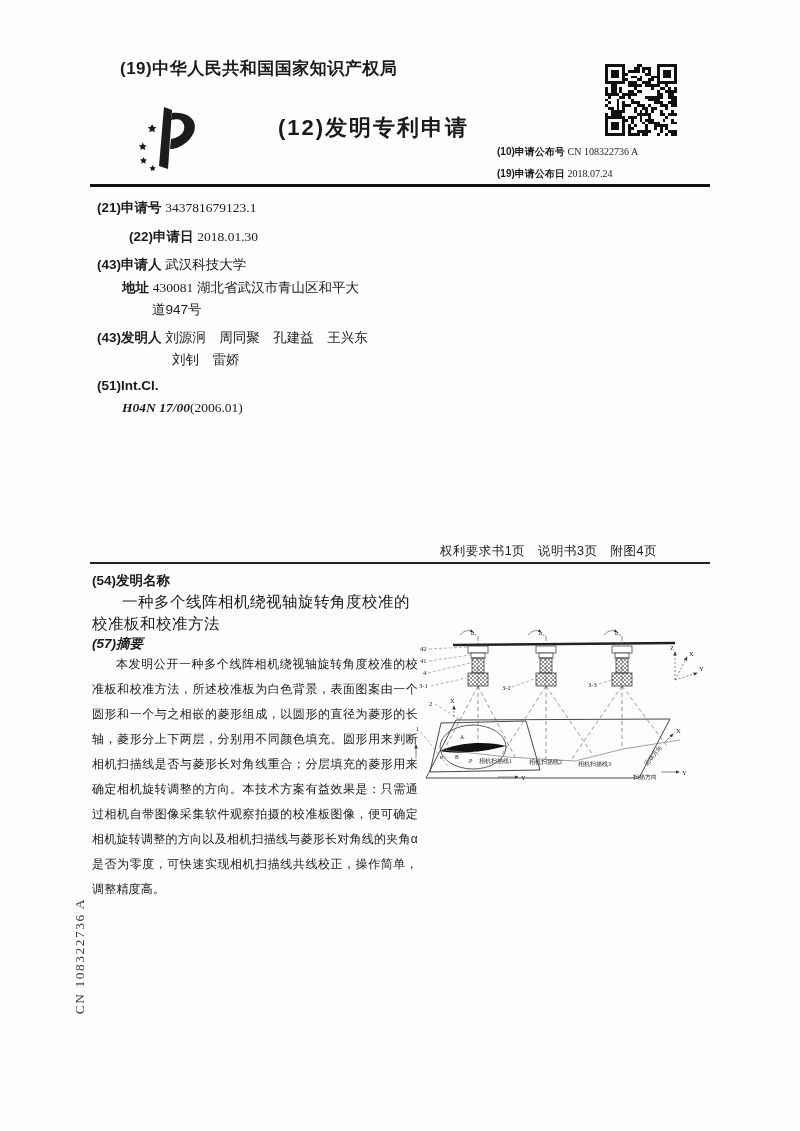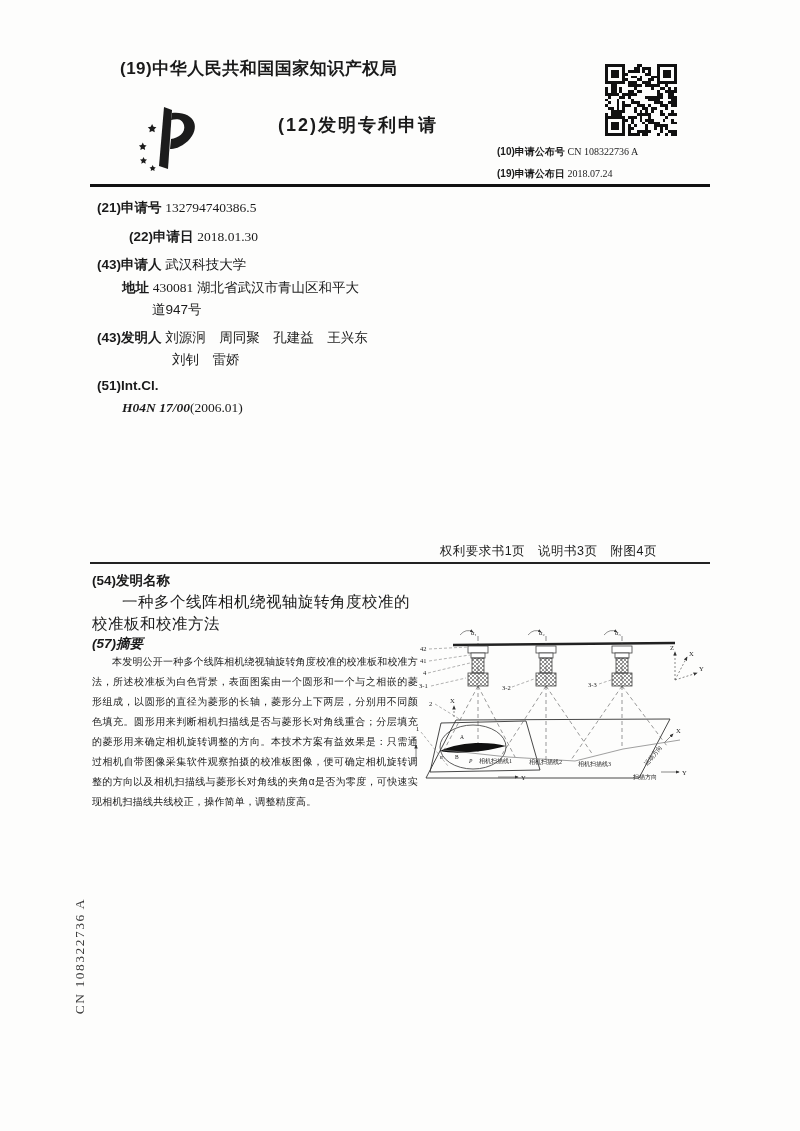--- a/index.html
+++ b/index.html
@@ -5,34 +5,34 @@
   html,body{margin:0;padding:0;}
   body{
     width:800px;height:1131px;position:relative;background:#fdfdfc;
     font-family:"Liberation Sans","DejaVu Sans",sans-serif;color:#1a1a1a;
     overflow:hidden;
   }
   .abs{position:absolute;}
   .hei{font-family:"Liberation Sans","DejaVu Sans",sans-serif;}
   .b{font-weight:bold;}
   .office-line{left:92px;top:57px;font-size:17px;font-weight:bold;letter-spacing:0.5px;margin-left:28px;}
-  .doc-type{left:278px;top:113px;font-size:18px;font-weight:bold;letter-spacing:2px;}
+  .doc-type{left:278px;top:113px;font-size:22px;font-weight:bold;letter-spacing:2px;}
   .pub-row{left:497px;font-size:10px;white-space:nowrap;}
   .pub-row .lbl{font-weight:bold;}
   .pub-row .val{font-family:"Liberation Serif","DejaVu Serif",serif;color:#222;}
   .rule-top{left:90px;top:184px;width:620px;height:3px;background:#111;}
   .rule-mid{left:90px;top:562px;width:620px;height:2px;background:#222;}
   .bib-row{font-size:13.5px;white-space:nowrap;}
   .bib-row .lbl{font-weight:bold;}
   .bib-row .val{font-family:"Liberation Serif","DejaVu Serif",serif;}
   .pages-info{top:543px;right:143px;font-size:12.5px;letter-spacing:0.5px;}
   .sec-label{left:92px;font-size:13.5px;font-weight:bold;}
   .title-line{font-size:15.5px;letter-spacing:0.5px;}
   .abstract{
-    left:92px;top:652px;width:326px;font-size:10px;line-height:20px;
+    left:92px;top:652px;width:326px;font-size:12px;line-height:25px;
     text-align:justify;text-indent:2em;letter-spacing:0.2px;
   }
   .side-code{
     left:-8px;top:948px;width:175px;text-align:center;
     transform:rotate(-90deg);
     font-family:"Liberation Serif","DejaVu Serif",serif;
     font-size:13.5px;color:#3a3a3a;letter-spacing:1.5px;white-space:nowrap;
   }
   .qr{left:605px;top:64px;width:72px;height:72px;display:grid;
       grid-template-columns:repeat(25,1fr);grid-template-rows:repeat(25,1fr);}
@@ -696,21 +696,21 @@
 </div>
 <div class="abs pub-row" style="top:167px;">
   <span class="lbl">(19)申请公布日</span>
   <span class="val">2018.07.24</span>
 </div>
 
 <div class="abs rule-top"></div>
 
 <div class="abs bib-row" style="left:97px;top:199px;">
   <span class="lbl">(21)申请号</span>
-  <span class="val">132794740386.5</span>
+  <span class="val">343781679123.1</span>
 </div>
 <div class="abs bib-row" style="left:97px;top:228px;margin-left:32px;">
   <span class="lbl">(22)申请日</span>
   <span class="val">2018.01.30</span>
 </div>
 <div class="abs bib-row" style="left:97px;top:256px;">
   <span class="lbl">(43)申请人</span>
   <span>武汉科技大学</span>
 </div>
 <div class="abs bib-row" style="left:122px;top:279px;">

